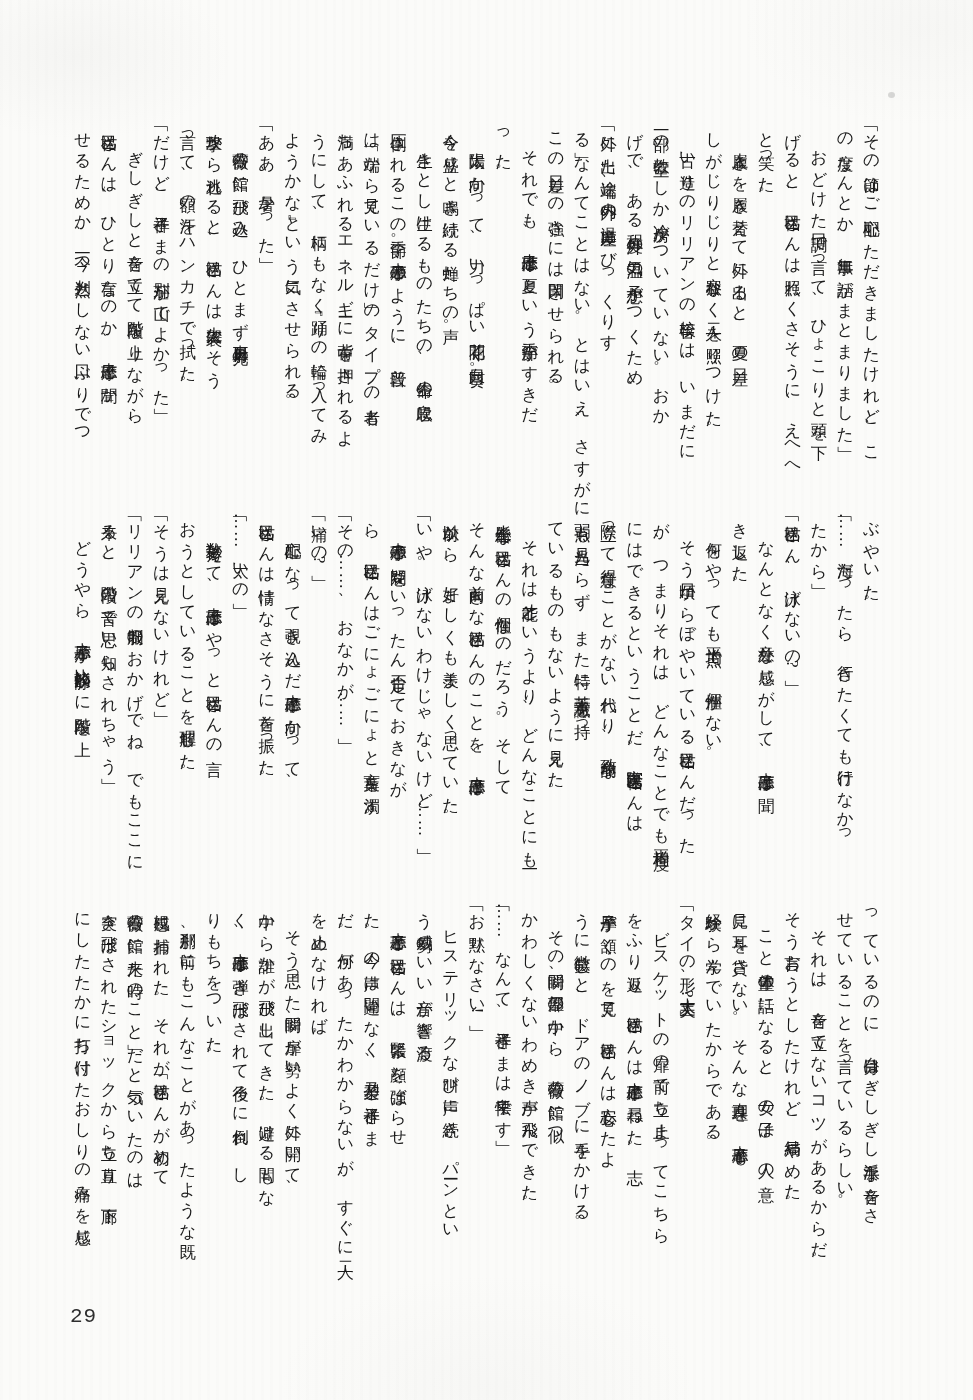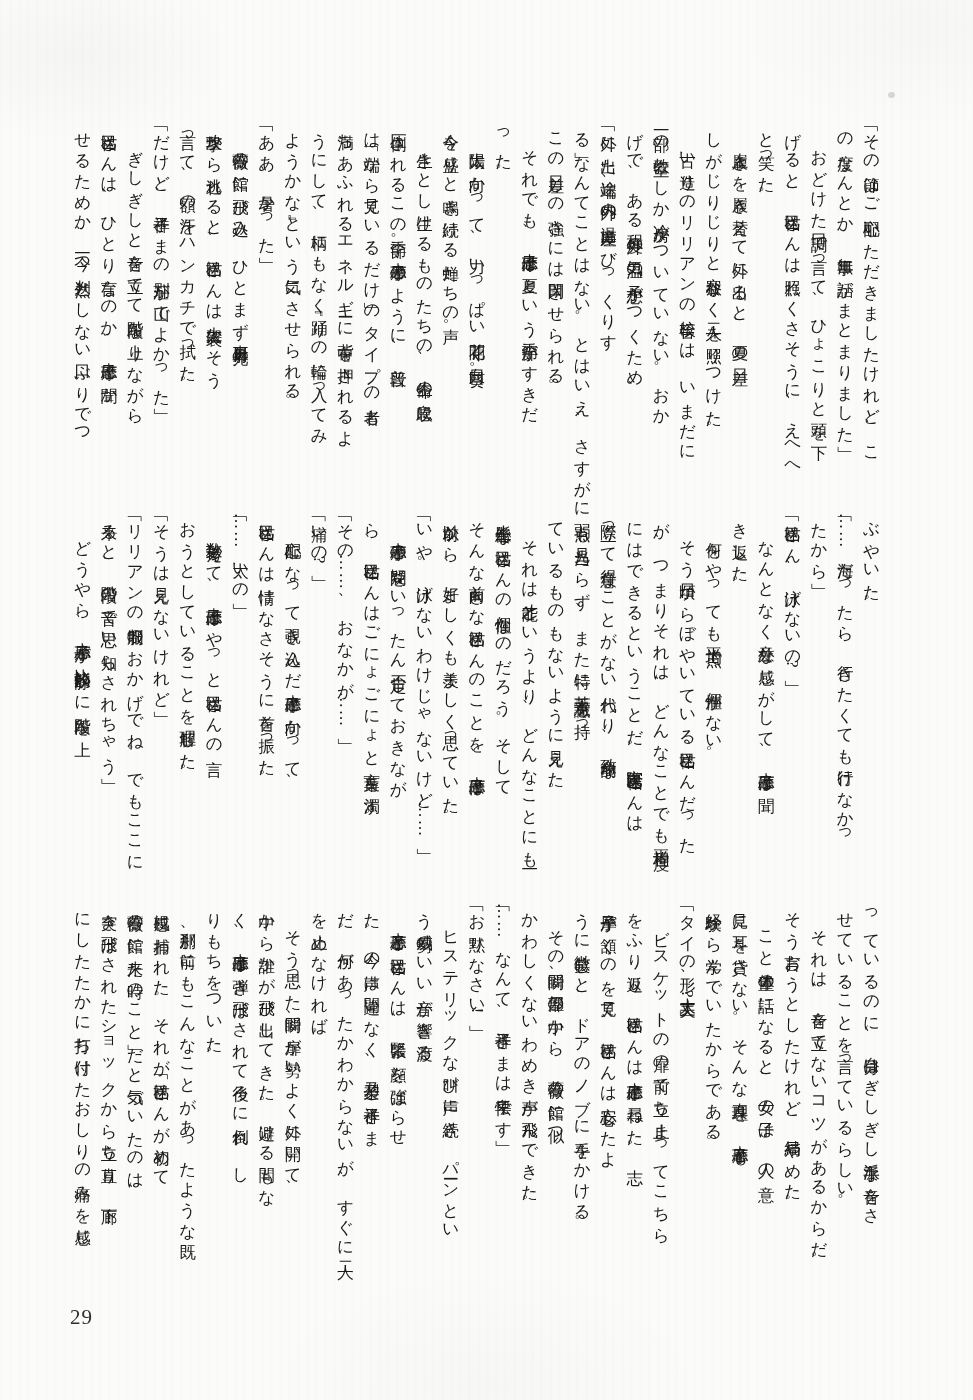--- a/index.html
+++ b/index.html
@@ -56,21 +56,21 @@
   .band p.indent {
     text-indent: 18.3px;     
   }
   #band-top    { top: 121px; }
   #band-middle { top: 511px; }
   #band-bottom { top: 901px; }
   .page-number {
     position: absolute;
     left: 70px;
     top: 1305px;
-    font-family: Liberation Serif, serif;
+    font-family: Liberation Mono, monospace;
     font-size: 21px;
     letter-spacing: 1px;
     color: #2e2e2e;
   }
 </style>
 </head>
 <body>
 
 <div class="scan-overlay"></div>
 <div class="speck"></div>

